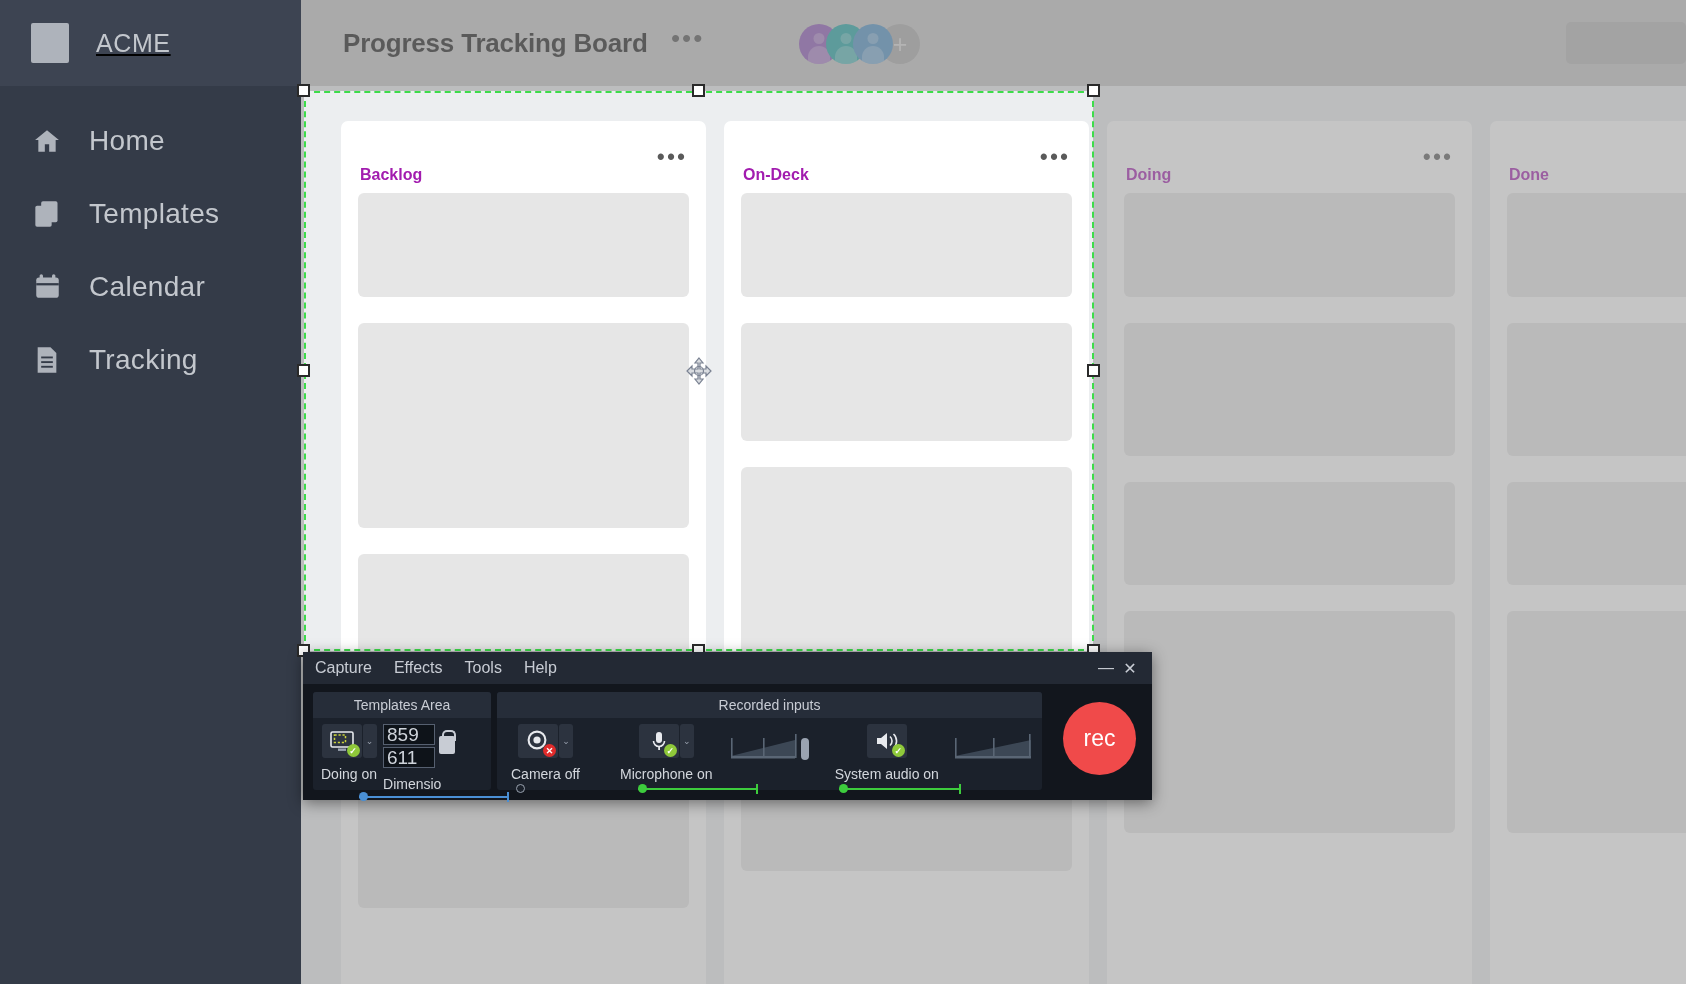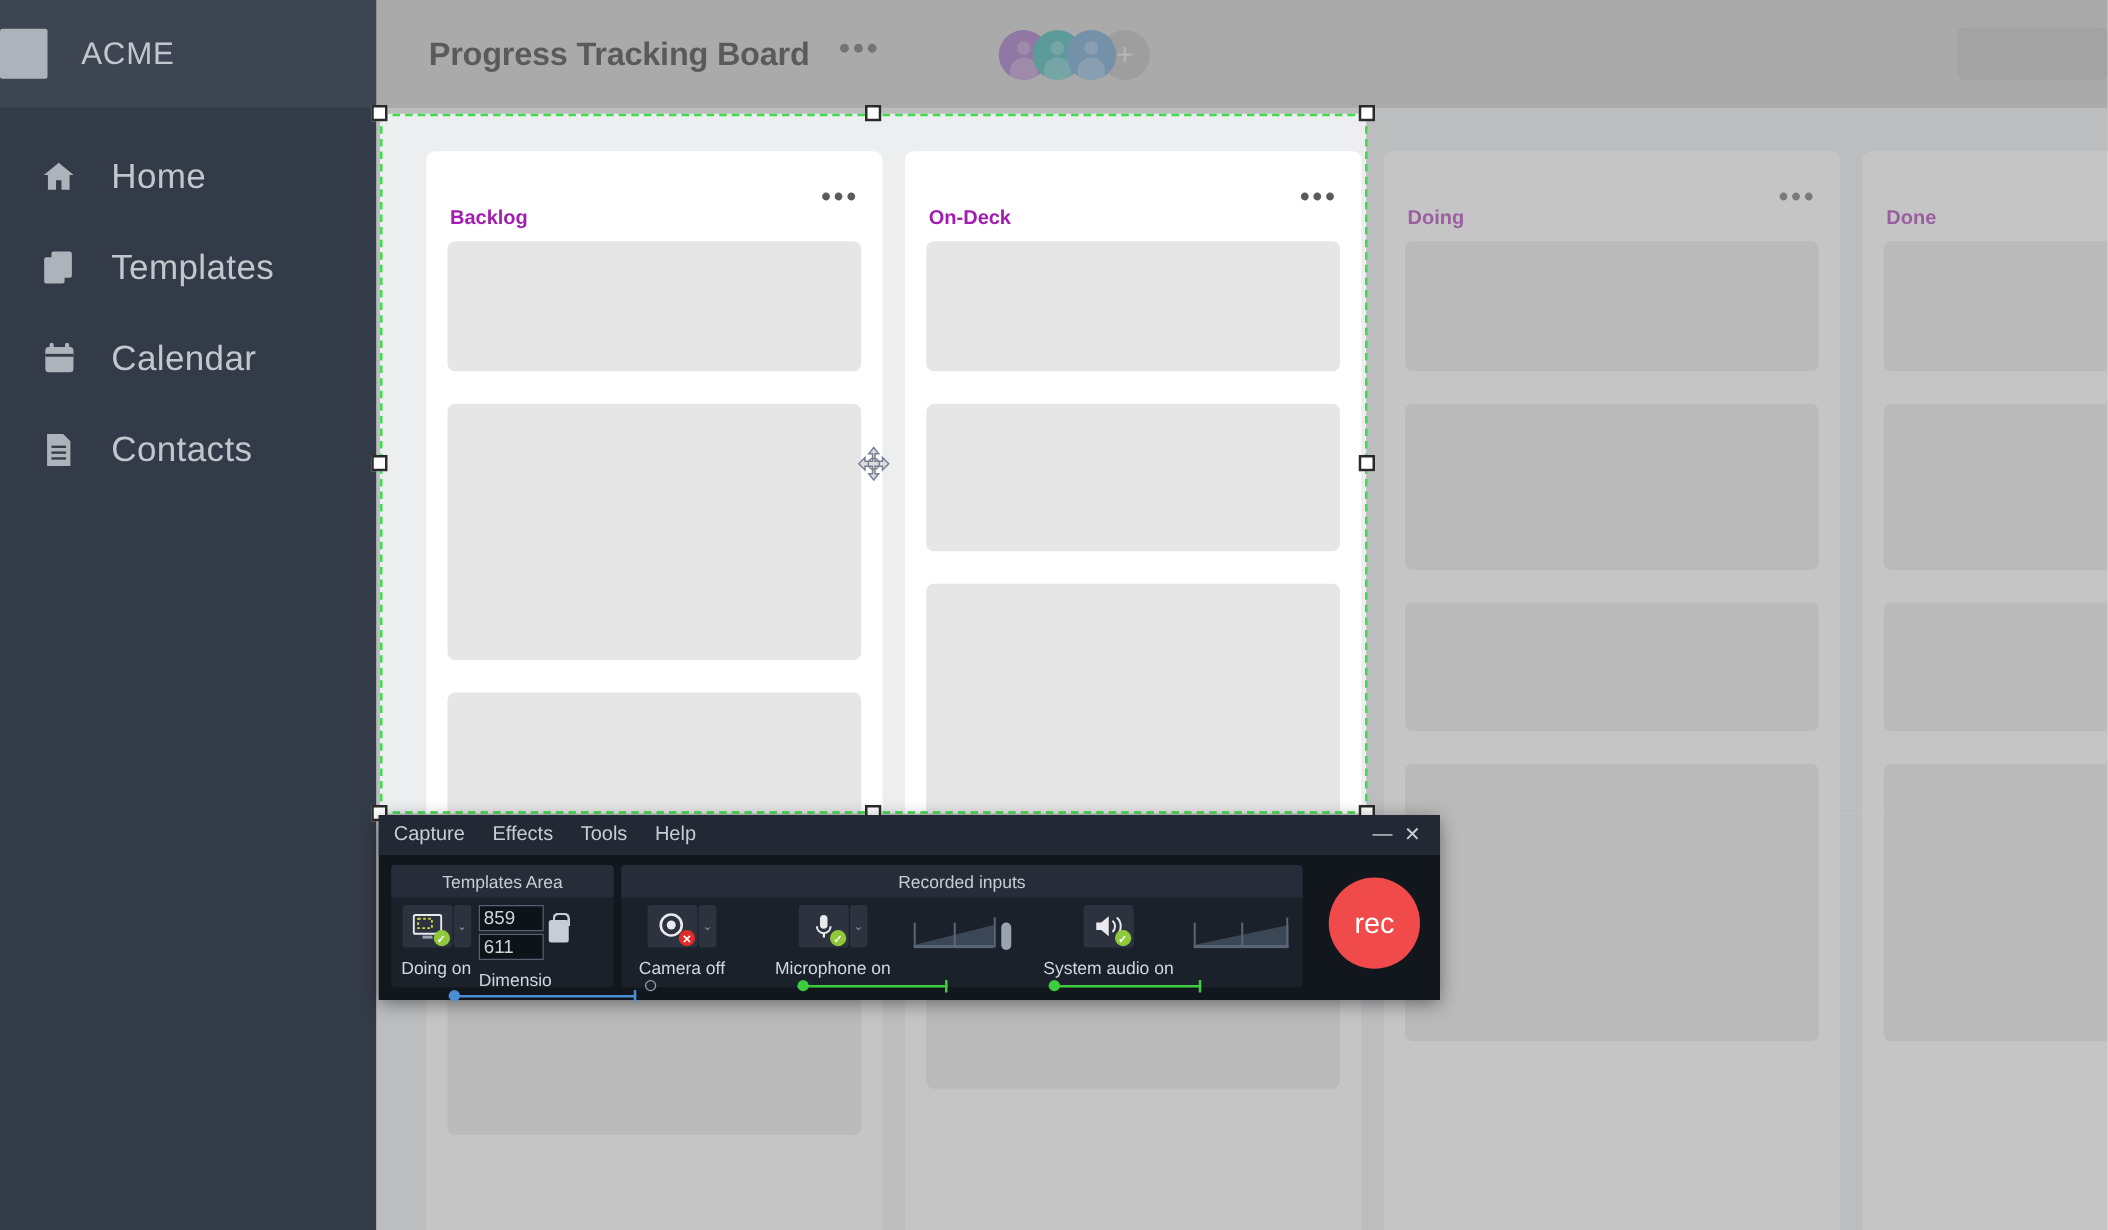--- a/index.html
+++ b/index.html
@@ -25,21 +25,23 @@
     left: 0; top: 0;
     width: 301px;
     height: 984px;
     background: #343b48;
     z-index: 5;
   }
   .brand {
     height: 86px;
     display: flex;
     align-items: center;
+    padding-left: 31px;
     background: #3d4452;
+    text-decoration: underline;
   }
   .brand-logo {
     width: 38px; height: 40px;
     background: #aeb3bb;
     border-radius: 2px;
   }
   .brand-name {
     margin-left: 27px;
     font-size: 25px;
     color: #c3c7cd;
@@ -367,21 +369,21 @@
     align-items: flex-start;
     margin-left: 6px;
   }
   .dim-fields { display: flex; flex-direction: column; }
   .dim-field {
     width: 52px; height: 21px;
     background: #0e1319;
     border: 1px solid #5a6personally;
     border: 1px solid #566070;
     color: #cfd4db;
-    font-size: 15px;
+    font-size: 19px;
     padding: 0 3px;
     font-family: "Liberation Sans", sans-serif;
     outline: none;
   }
   .dim-field.second { margin-top: 2px; }
   .lock-btn {
     width: 16px; height: 18px;
     margin-left: 4px;
     margin-top: 12px;
     background: #c8ccd4;
@@ -461,21 +463,21 @@
 
       <div class="nav-item">
         <span class="nav-icon">
           <svg width="24" height="28" viewBox="0 0 20 24">
               <path d="M2 1h11l5 5v17H2z"></path>
               <rect x="5" y="9" width="10" height="1.6" fill="#343b48"></rect>
               <rect x="5" y="13" width="10" height="1.6" fill="#343b48"></rect>
               <rect x="5" y="17" width="10" height="1.6" fill="#343b48"></rect>
             </svg>
         </span>
-        <span class="nav-label">Contacts</span>
+        <span class="nav-label">Tracking</span>
       </div>
 
 
     </nav>
   </aside>
 
   <section class="main">
 
     <div class="topbar">
       <div class="board-title">Progress Tracking Board</div>

